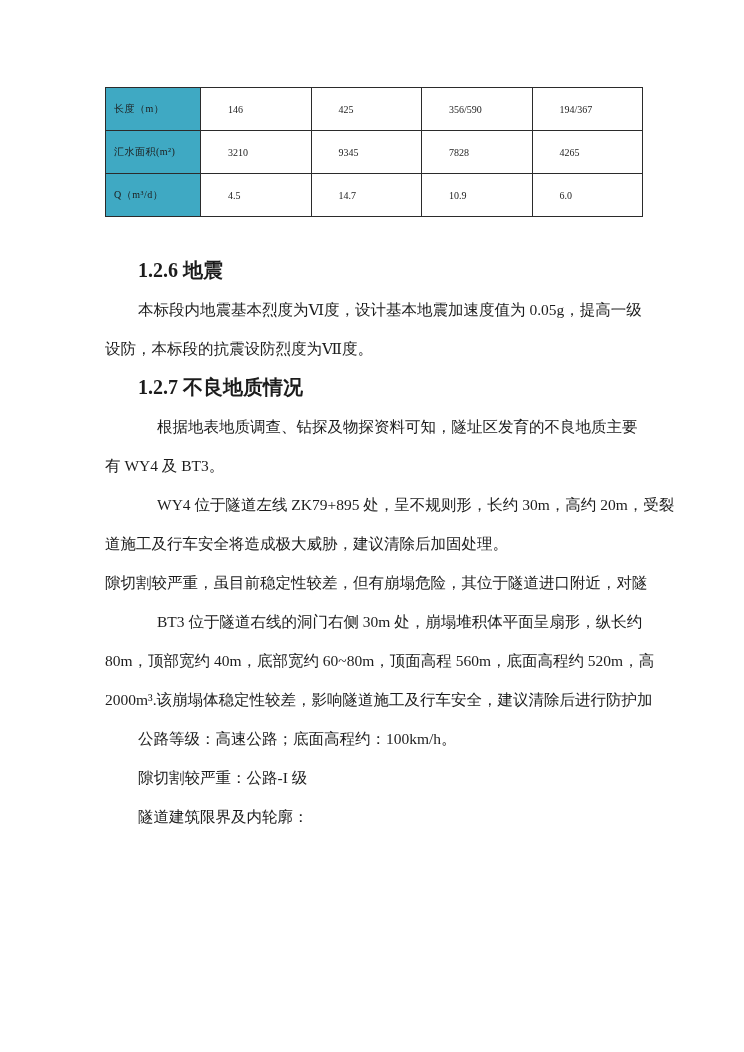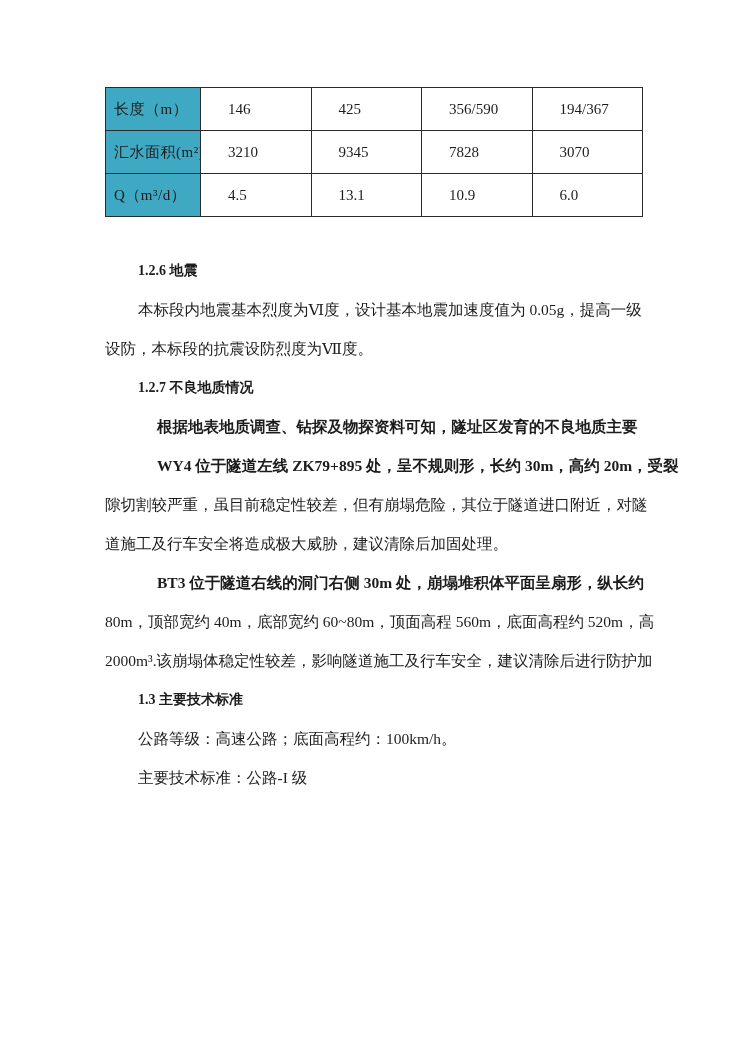--- a/index.html
+++ b/index.html
@@ -16,21 +16,21 @@
   
   .data-table {
     position:absolute; left:105px; top:87px;
     width:537px;
     border-collapse:collapse;
     table-layout:fixed;
   }
   .data-table td {
     border:1px solid #2b2b2b;
     height:43px;
-    font-size:15px;
+    font-size:10px;
     vertical-align:middle;
     background:#ffffff;
     padding:0 4px 0 27px;
     white-space:nowrap;
     overflow:hidden;
   }
   .data-table td.hdr {
     background:var(--hdr-bg,#3fa9c3);
     width:95px;
     padding-left:8px;
@@ -42,23 +42,23 @@
   .text-block {
     position:absolute; left:105px; top:251px;
     width:540px;
     font-size:15.5px;
   }
   .line {
     height:39px;
     line-height:39px;
     white-space:nowrap;
   }
-  .line.b { font-weight:bold; font-size:14px; }
+  .line.b { font-weight:bold; font-size:20px; }
   .i2 { padding-left:33px; }
-  .i3 { padding-left:52px;font-weight:bold; }
+  .i3 { padding-left:52px; }
 </style>
 </head>
 <body>
 
 <div class="page">
 
   <table class="data-table">
     <colgroup>
       <col class="c-hdr">
         <col class="c-val">
@@ -72,47 +72,48 @@
       <td>146</td>
       <td>425</td>
       <td>356/590</td>
       <td>194/367</td>
     </tr>
     <tr>
       <td class="hdr">汇水面积(m²)</td>
       <td>3210</td>
       <td>9345</td>
       <td>7828</td>
-      <td>3070</td>
+      <td>4265</td>
     </tr>
     <tr>
       <td class="hdr">Q（m³/d）</td>
       <td>4.5</td>
-      <td>13.1</td>
+      <td>14.7</td>
       <td>10.9</td>
       <td>6.0</td>
     </tr>
   </tbody>
     </table>
 
   <div class="text-block">
 
     <div class="line b i2">1.2.6 地震</div>
     <div class="line i2">本标段内地震基本烈度为Ⅵ度，设计基本地震加速度值为 0.05g，提高一级</div>
     <div class="line">设防，本标段的抗震设防烈度为Ⅶ度。</div>
 
     <div class="line b i2">1.2.7 不良地质情况</div>
     <div class="line i3">根据地表地质调查、钻探及物探资料可知，隧址区发育的不良地质主要</div>
+    <div class="line">有 WY4 及 BT3。</div>
 
     <div class="line i3">WY4 位于隧道左线 ZK79+895 处，呈不规则形，长约 30m，高约 20m，受裂</div>
+    <div class="line">道施工及行车安全将造成极大威胁，建议清除后加固处理。</div>
     <div class="line">隙切割较严重，虽目前稳定性较差，但有崩塌危险，其位于隧道进口附近，对隧</div>
-    <div class="line">道施工及行车安全将造成极大威胁，建议清除后加固处理。</div>
 
     <div class="line i3">BT3 位于隧道右线的洞门右侧 30m 处，崩塌堆积体平面呈扇形，纵长约</div>
     <div class="line">80m，顶部宽约 40m，底部宽约 60~80m，顶面高程 560m，底面高程约 520m，高</div>
     <div class="line">2000m³.该崩塌体稳定性较差，影响隧道施工及行车安全，建议清除后进行防护加</div>
 
-    <div class="line b i2">1.3 主要技术标准</div>
     <div class="line i2">公路等级：高速公路；底面高程约：100km/h。</div>
-    <div class="line i2">主要技术标准：公路-I 级</div>
+    <div class="line i2">隙切割较严重：公路-I 级</div>
+    <div class="line i2">隧道建筑限界及内轮廓：</div>
 
   </div>
 </div>
 
 </body></html>

